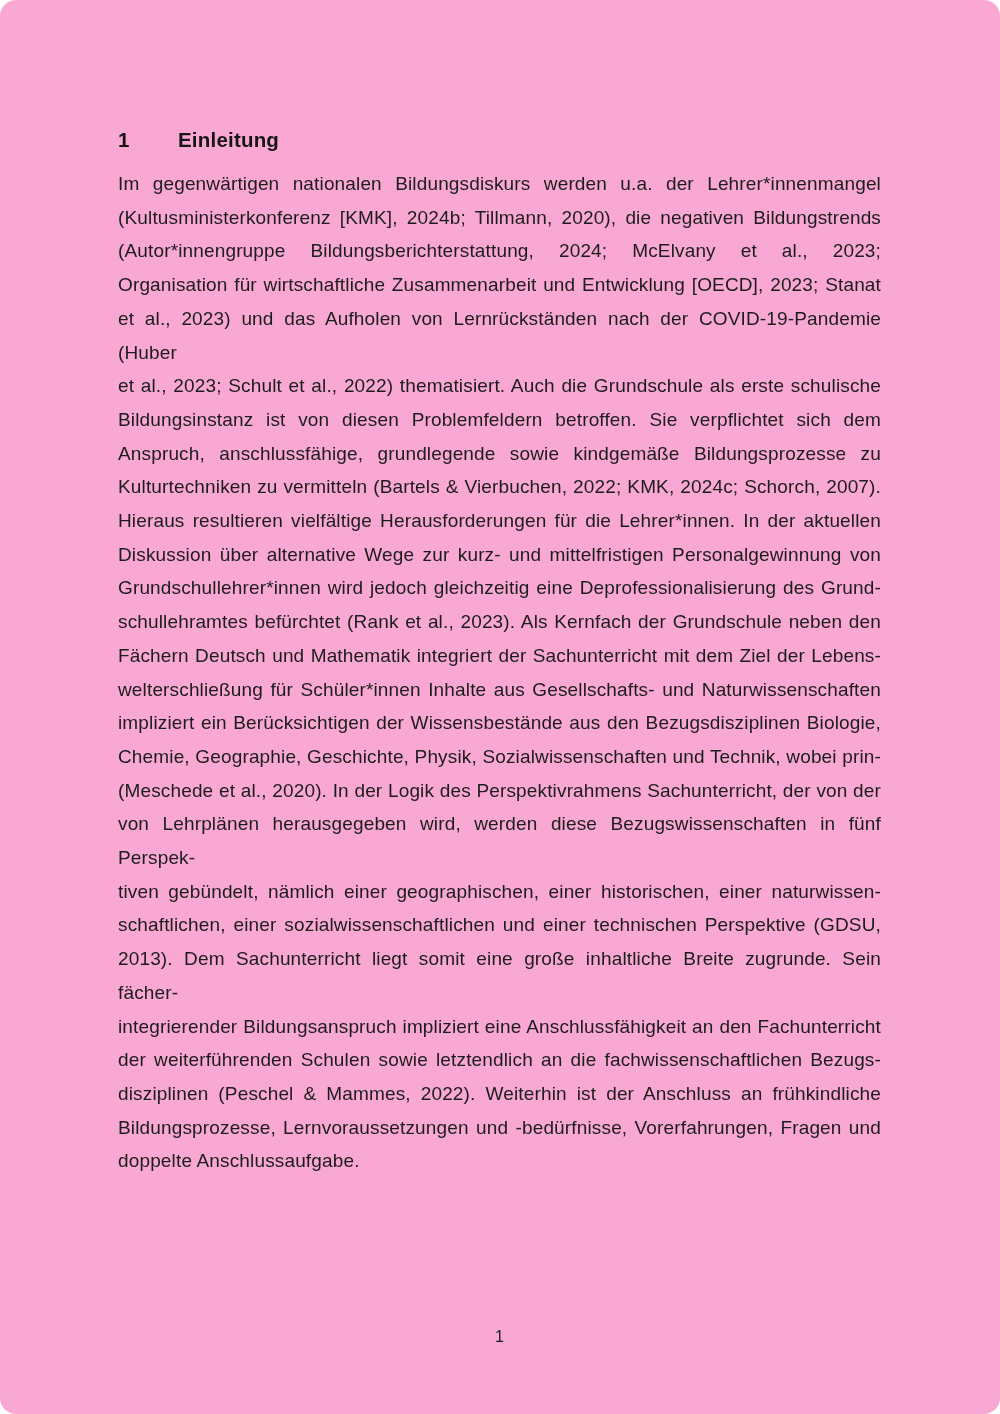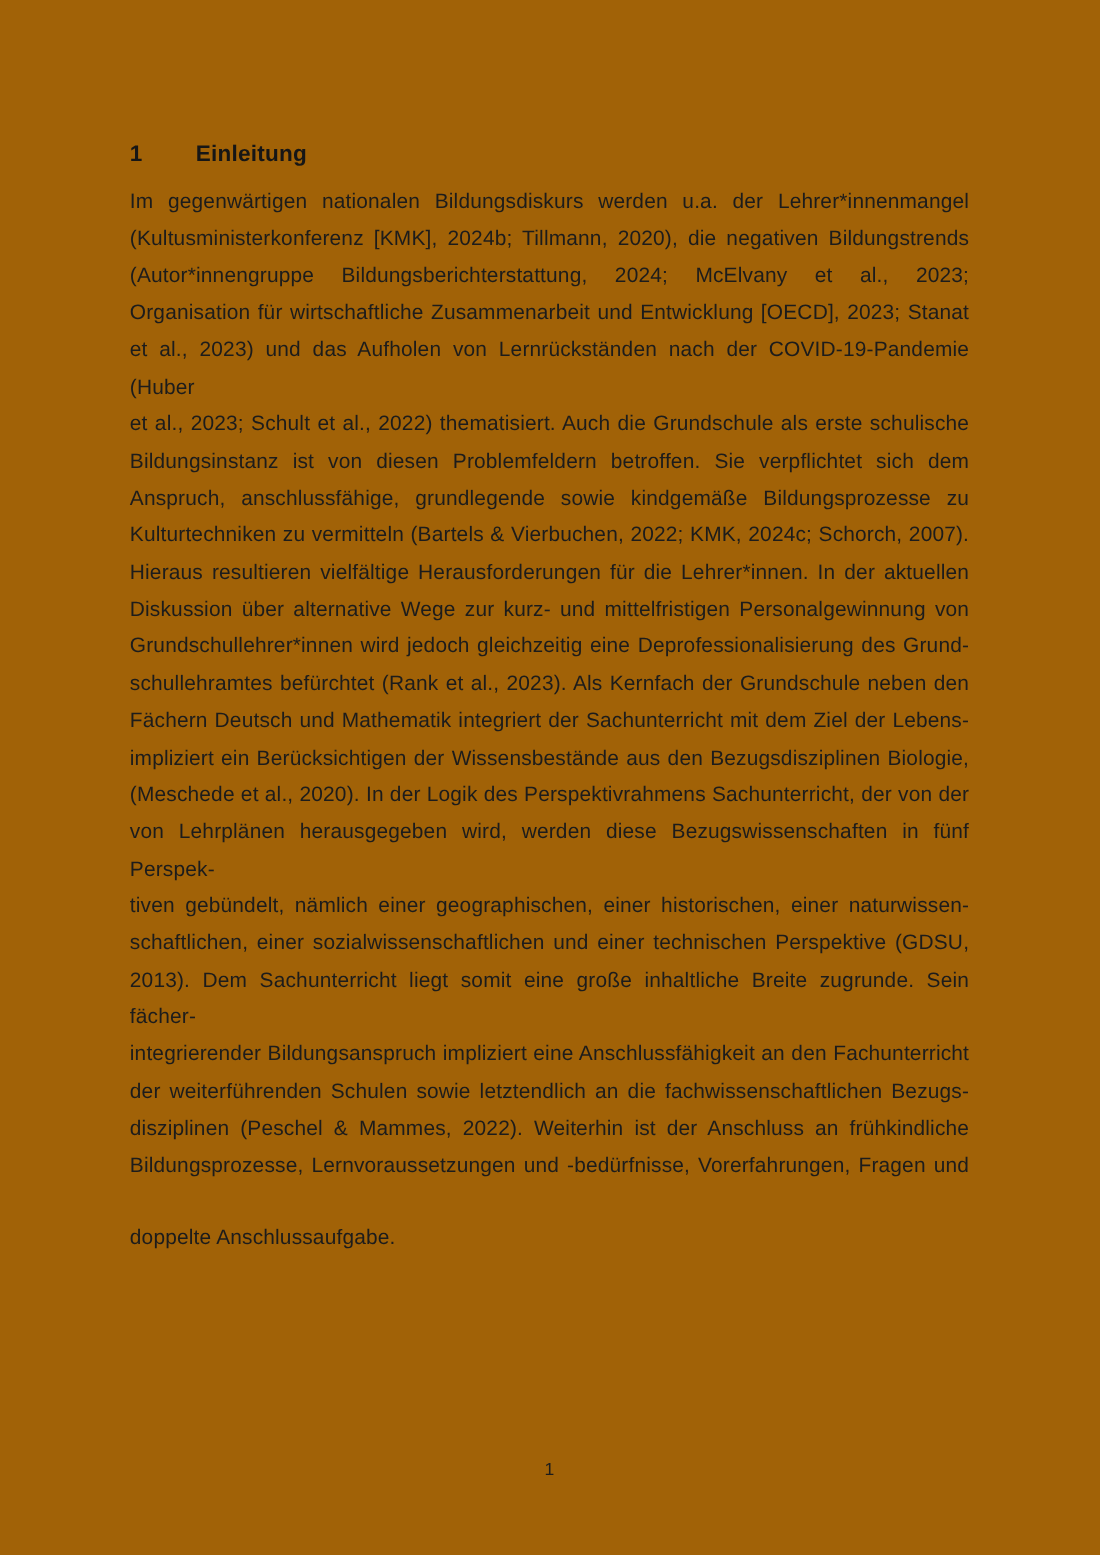--- a/index.html
+++ b/index.html
@@ -2,25 +2,26 @@
 <html lang="de"><head>
 <meta charset="utf-8">
 <style>
   * { margin: 0; padding: 0; box-sizing: border-box; }
   html, body { background: #ffffff; }
   .page {
     position: relative;
     width: 1000px;
     height: 1414px;
     margin: 0 auto;
-    background: #a16207;
+    background: #f9a8d4;
     color: #1c1c1c;
     font-family: "Liberation Sans", sans-serif;
     padding: 126px 119px 0 118px;
     overflow: hidden;
+    border-radius: 16px;
   }
   .heading {
     font-size: 20.5px;
     font-weight: 700;
     line-height: 28px;
     letter-spacing: 0.2px;
     margin-bottom: 13px;
     color: #161616;
   }
   .heading .num {
@@ -33,21 +34,20 @@
     letter-spacing: 0.15px;
     color: #1c1c1c;
   }
   .line {
     text-align: justify;
     text-align-last: justify;
     white-space: normal;
   }
   .line.last {
     text-align-last: left;
-    margin-top: 32px;
   }
   .footer-pagenum {
     position: absolute;
     top: 1326px;
     left: 118px;
     width: 763px;
     text-align: center;
     font-size: 16px;
     line-height: 22px;
     color: #1c1c1c;
@@ -67,21 +67,23 @@
       <div class="line">et al., 2023) und das Aufholen von Lernrückständen nach der COVID-19-Pandemie (Huber</div>
       <div class="line">et al., 2023; Schult et al., 2022) thematisiert. Auch die Grundschule als erste schulische</div>
       <div class="line">Bildungsinstanz ist von diesen Problemfeldern betroffen. Sie verpflichtet sich dem</div>
       <div class="line">Anspruch, anschlussfähige, grundlegende sowie kindgemäße Bildungsprozesse zu</div>
       <div class="line">Kulturtechniken zu vermitteln (Bartels &amp; Vierbuchen, 2022; KMK, 2024c; Schorch, 2007).</div>
       <div class="line">Hieraus resultieren vielfältige Herausforderungen für die Lehrer*innen. In der aktuellen</div>
       <div class="line">Diskussion über alternative Wege zur kurz- und mittelfristigen Personalgewinnung von</div>
       <div class="line">Grundschullehrer*innen wird jedoch gleichzeitig eine Deprofessionalisierung des Grund-</div>
       <div class="line">schullehramtes befürchtet (Rank et al., 2023). Als Kernfach der Grundschule neben den</div>
       <div class="line">Fächern Deutsch und Mathematik integriert der Sachunterricht mit dem Ziel der Lebens-</div>
+      <div class="line">welterschließung für Schüler*innen Inhalte aus Gesellschafts- und Naturwissenschaften</div>
       <div class="line">impliziert ein Berücksichtigen der Wissensbestände aus den Bezugsdisziplinen Biologie,</div>
+      <div class="line">Chemie, Geographie, Geschichte, Physik, Sozialwissenschaften und Technik, wobei prin-</div>
       <div class="line">(Meschede et al., 2020). In der Logik des Perspektivrahmens Sachunterricht, der von der</div>
       <div class="line">von Lehrplänen herausgegeben wird, werden diese Bezugswissenschaften in fünf Perspek-</div>
       <div class="line">tiven gebündelt, nämlich einer geographischen, einer historischen, einer naturwissen-</div>
       <div class="line">schaftlichen, einer sozialwissenschaftlichen und einer technischen Perspektive (GDSU,</div>
       <div class="line">2013). Dem Sachunterricht liegt somit eine große inhaltliche Breite zugrunde. Sein fächer-</div>
       <div class="line">integrierender Bildungsanspruch impliziert eine Anschlussfähigkeit an den Fachunterricht</div>
       <div class="line">der weiterführenden Schulen sowie letztendlich an die fachwissenschaftlichen Bezugs-</div>
       <div class="line">disziplinen (Peschel &amp; Mammes, 2022). Weiterhin ist der Anschluss an frühkindliche</div>
       <div class="line">Bildungsprozesse, Lernvoraussetzungen und -bedürfnisse, Vorerfahrungen, Fragen und</div>
       <div class="line last">doppelte Anschlussaufgabe.</div>

